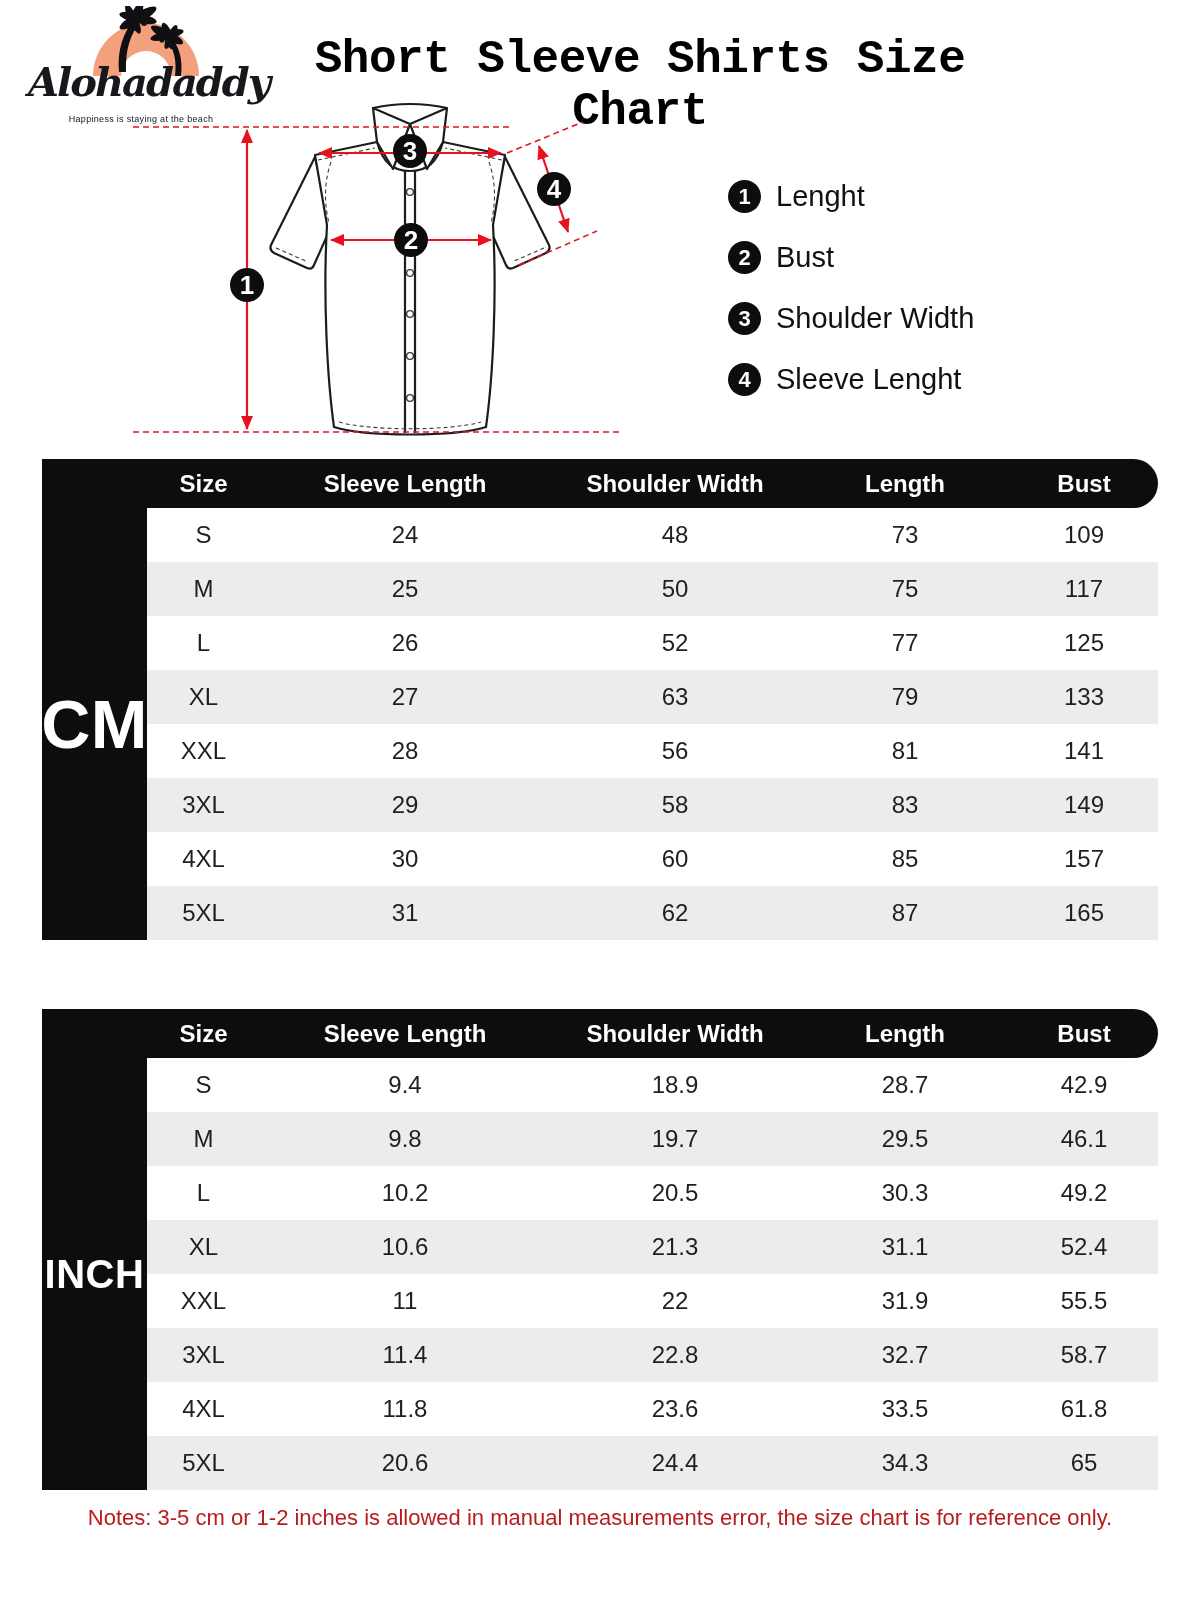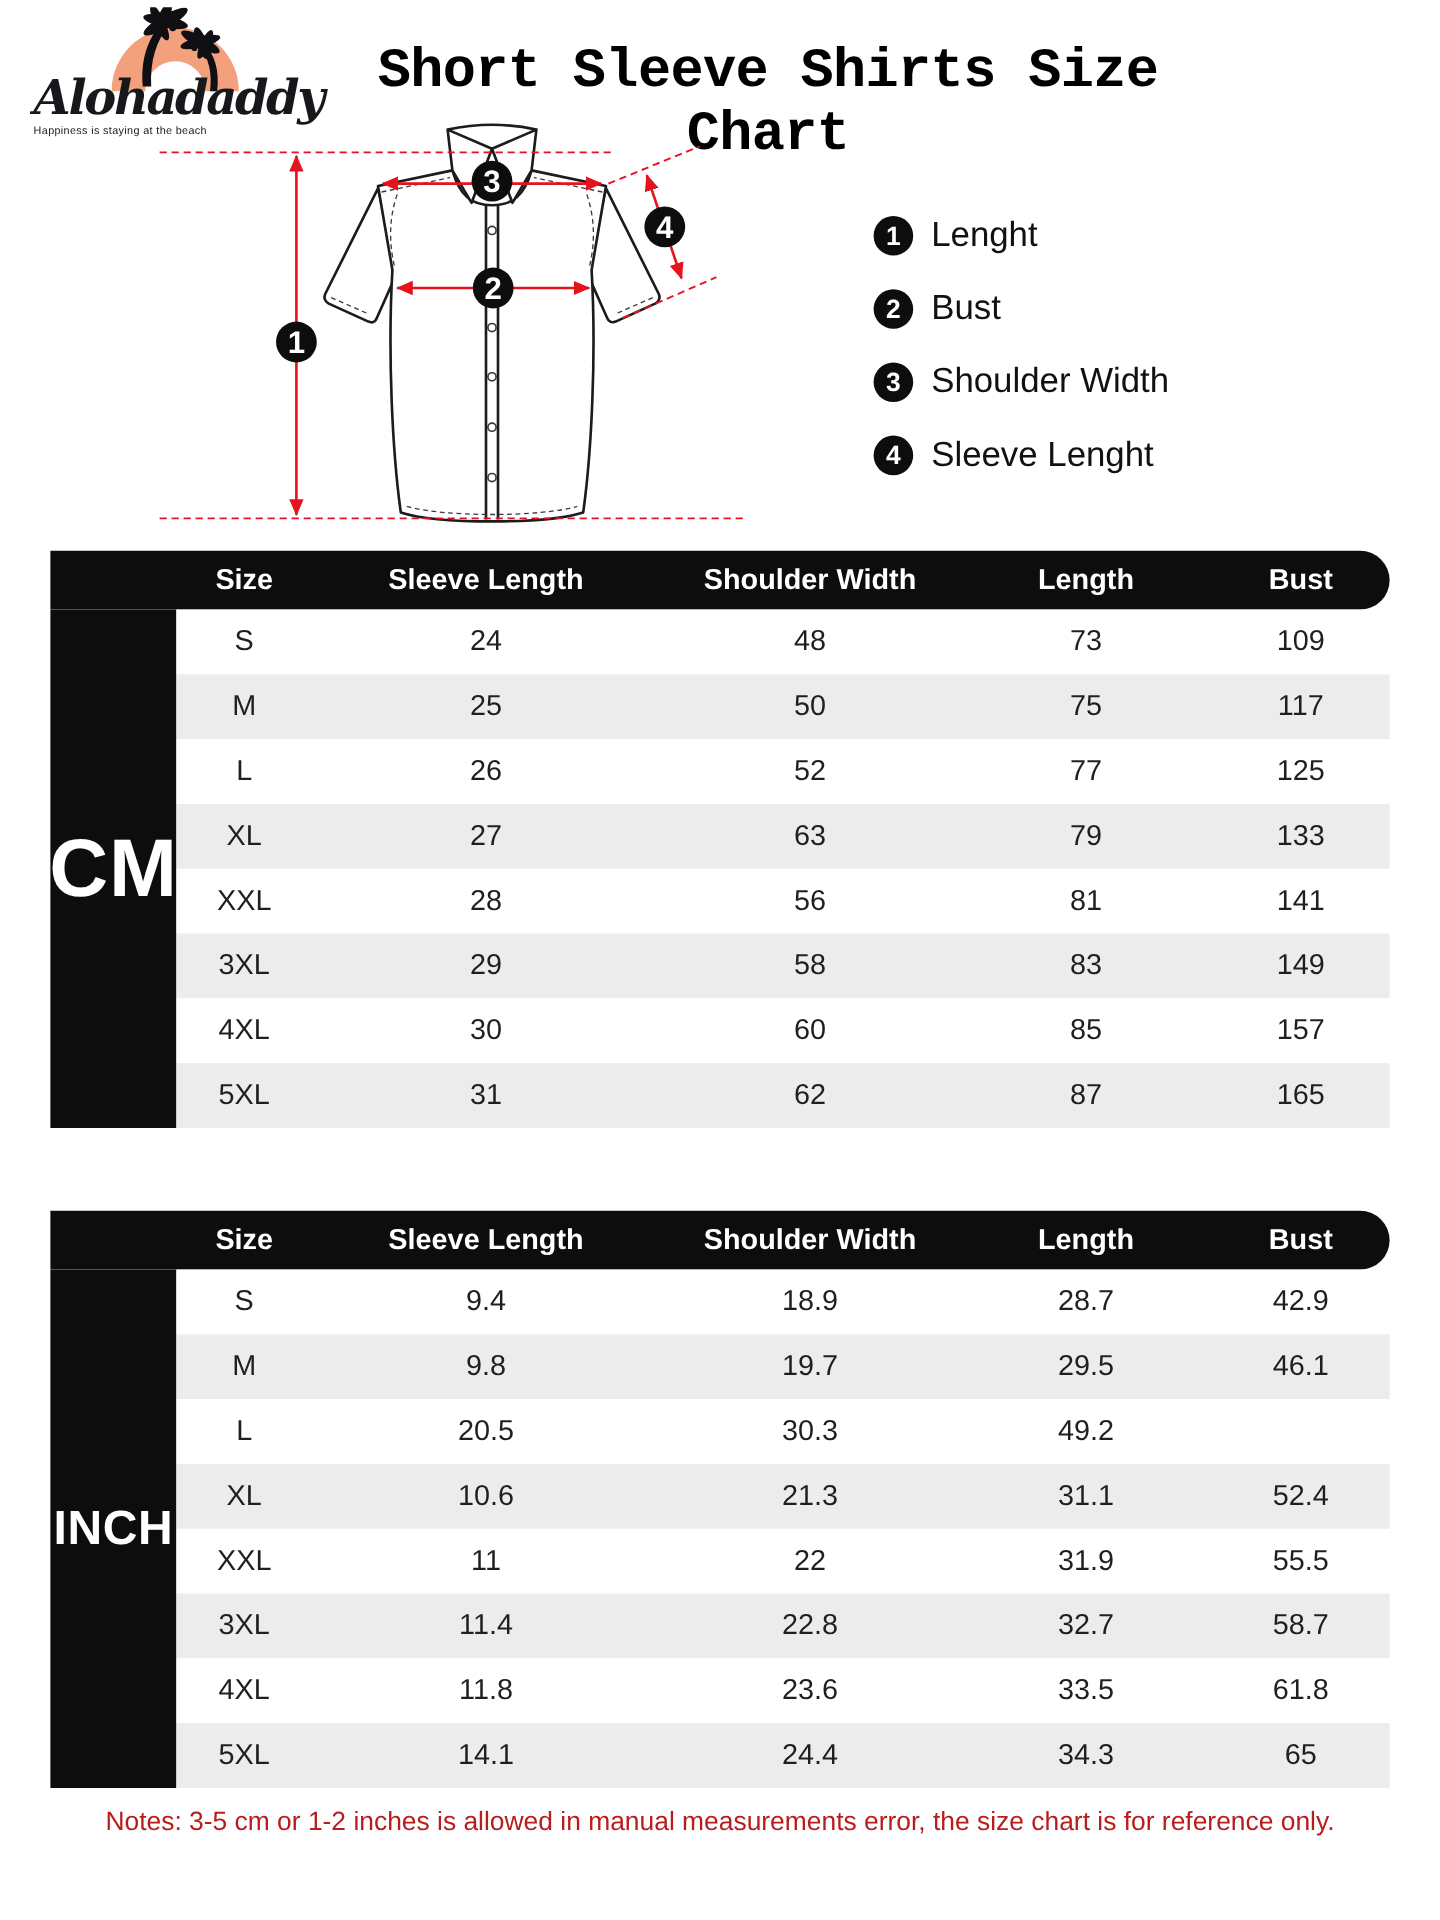--- a/index.html
+++ b/index.html
@@ -12,21 +12,21 @@
   *{margin:0;padding:0;box-sizing:border-box;}
   html,body{background:#fff;}
   body{font-family:"Liberation Sans",sans-serif;color:var(--ink);}
   .page{position:relative;width:1200px;height:1600px;background:#fff;overflow:hidden;}
 
   
   .logo{position:absolute;left:28px;top:6px;width:240px;}
   .logo-icon{display:block;margin:0 auto;}
   .logo-name{font-family:"DejaVu Serif",serif;font-style:italic;font-weight:bold;
     font-size:40px;color:#17181b;text-align:center;margin-top:-16px;letter-spacing:-2px;line-height:1;}
-  .logo-tagline{font-size:9px;color:#17181b;text-align:left;padding-right:14px;margin-top:2px;
+  .logo-tagline{font-size:9px;color:#17181b;text-align:center;padding-right:14px;margin-top:12px;
     letter-spacing:.3px;}
 
   
   .title{position:absolute;left:290px;top:34px;width:700px;text-align:center;
     font-size:46px;font-weight:bold;color:#000;letter-spacing:-.5px;font-family:Liberation Mono, monospace;}
 
   
   .shirt-svg{position:absolute;left:125px;top:95px;}
   .shirt-line{fill:#fff;stroke:#1c1c1c;stroke-width:2.2;stroke-linejoin:round;}
   .shirt-stroke{fill:none;stroke:#1c1c1c;stroke-width:2.2;stroke-linejoin:round;}
@@ -272,20 +272,21 @@
           </div>
           <div class="row alt">
             <div class="td">M</div>
             <div class="td">9.8</div>
             <div class="td">19.7</div>
             <div class="td">29.5</div>
             <div class="td">46.1</div>
           </div>
           <div class="row">
             <div class="td">L</div>
+            <div class="td">10.2</div>
             <div class="td">20.5</div>
             <div class="td">30.3</div>
             <div class="td">49.2</div>
           </div>
           <div class="row alt">
             <div class="td">XL</div>
             <div class="td">10.6</div>
             <div class="td">21.3</div>
             <div class="td">31.1</div>
             <div class="td">52.4</div>
@@ -306,21 +307,21 @@
           </div>
           <div class="row">
             <div class="td">4XL</div>
             <div class="td">11.8</div>
             <div class="td">23.6</div>
             <div class="td">33.5</div>
             <div class="td">61.8</div>
           </div>
           <div class="row alt">
             <div class="td">5XL</div>
-            <div class="td">14.1</div>
+            <div class="td">20.6</div>
             <div class="td">24.4</div>
             <div class="td">34.3</div>
             <div class="td">65</div>
           </div>
         </div>
     </div>
   </div>
 
   <div class="notes">Notes: 3-5 cm or 1-2 inches is allowed in manual measurements error, the size chart is for reference only.</div>
 </div>

